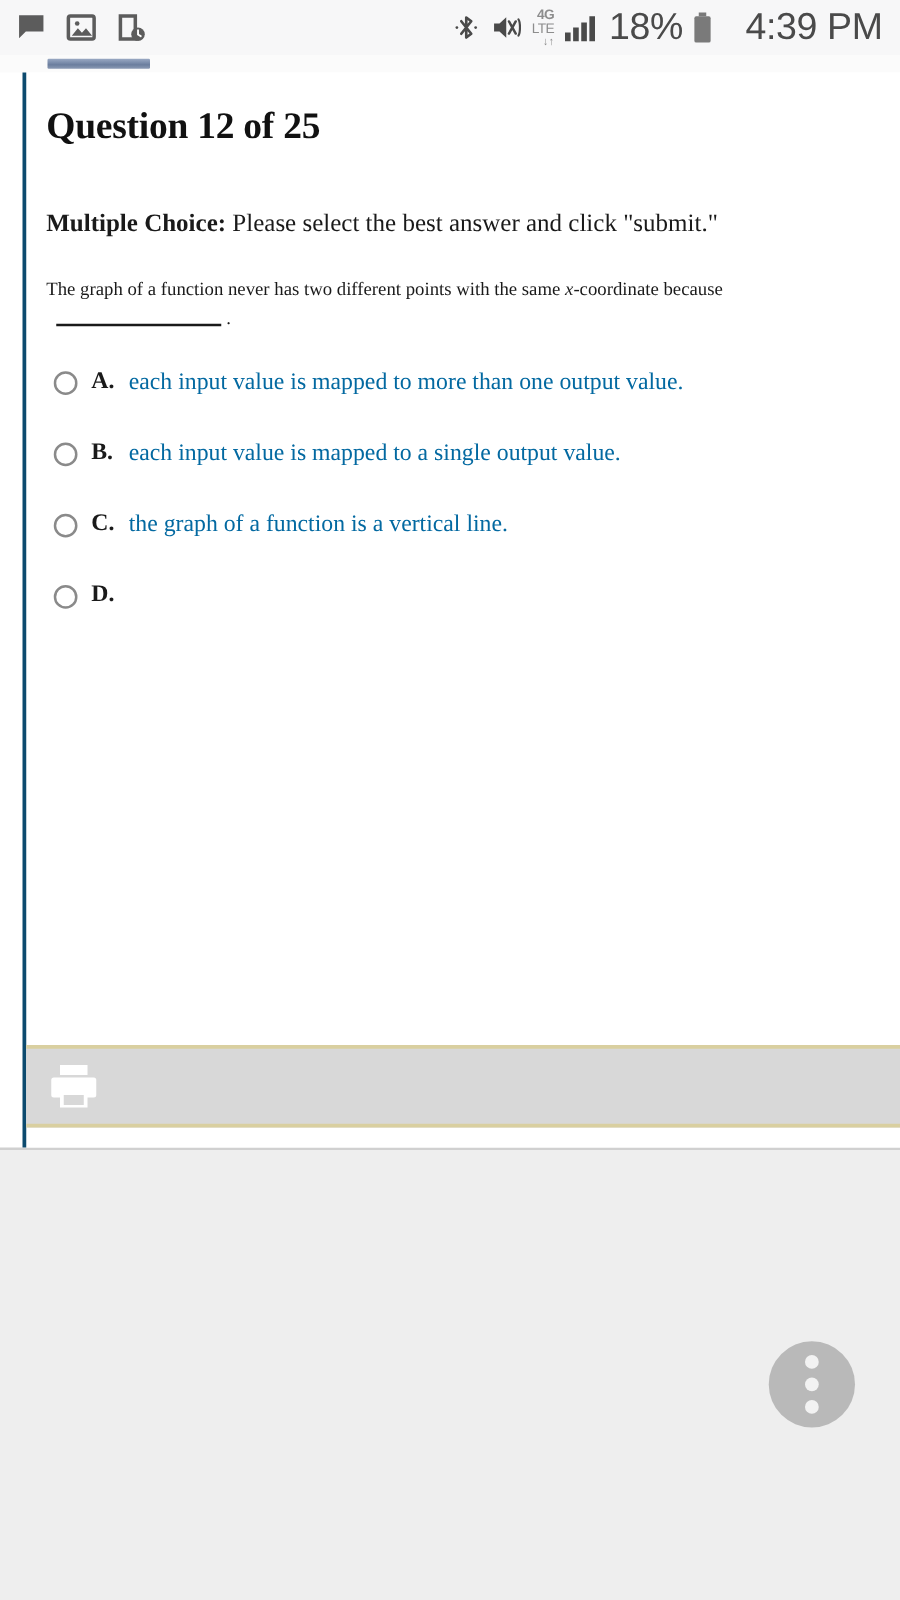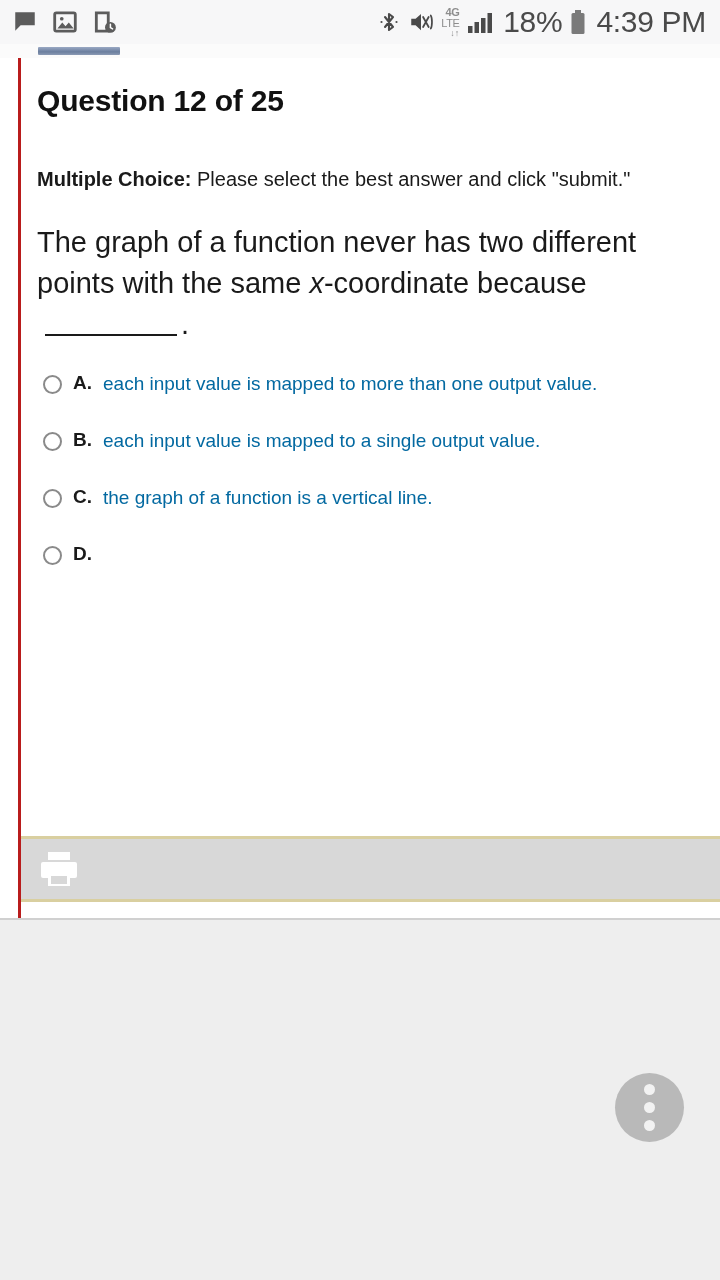--- a/index.html
+++ b/index.html
@@ -19,21 +19,21 @@
     padding:0 14px 0 12px;
   }
   .sb-left{ display:flex; align-items:center; gap:14px; }
   .sb-right{ display:flex; align-items:center; gap:7px; margin-left:auto; }
   .sb-icon{ display:inline-flex; align-items:center; justify-content:center; color:#5c5c5c; }
   .sb-text{
     color:#4a4a4a; font-size:30px; letter-spacing:-0.3px;
     font-family:"Liberation Sans", sans-serif;
   }
   .sb-pct{ margin-right:1px; }
-  .sb-time{ margin-left:3px; }
+  .sb-time{ margin-left:19px; }
   .lte-box{
     display:flex; flex-direction:column; align-items:flex-end;
     line-height:1; color:#8d8d8d;
   }
   .lte-box .l1{ font-size:11px; font-weight:bold; letter-spacing:-0.5px; }
   .lte-box .l2{ font-size:11px; font-weight:normal; letter-spacing:-0.5px; }
   .lte-box .l3{ font-size:9px; }
 
   
   .webview{
@@ -49,40 +49,41 @@
   }
   .tab-indicator{
     position:absolute; top:3px; left:38px;
     width:82px; height:8px;
     background:linear-gradient(180deg,#9aa9c4 0%, #6b7e9e 60%, #8b9ab4 100%);
     border-radius:1px;
   }
   .card{
     position:absolute; top:14px; left:18px;
     width:702px; height:862px;
-    border-left:3px solid #b91c1c;
+    border-left:3px solid #0c4a6e;
     background:#ffffff;
+    font-family:Liberation Serif, serif;
   }
   .card-body{
     padding:26px 18px 0 16px;
     height:794px;
     overflow:hidden;
   }
   .q-title{
     font-size:30px; font-weight:bold; color:#111111;
     letter-spacing:-0.2px; margin-bottom:16px;
   }
   .q-instructions{
     font-size:20px; color:#1a1a1a; line-height:1.32;
     margin-bottom:30px;
     margin-top:48px;
   }
   .q-instructions b{ font-weight:bold; }
   .q-stem{
-    font-size:29px; color:#1a1a1a; line-height:1.40;
+    font-size:15px; color:#1a1a1a; line-height:1.40;
     margin-bottom:26px;
   }
   .q-stem i{ font-style:italic; }
   .blank{
     display:inline-block;
     width:132px;
     border-bottom:2px solid #1a1a1a;
     margin:0 4px -2px 8px;
     height:18px;
   }

